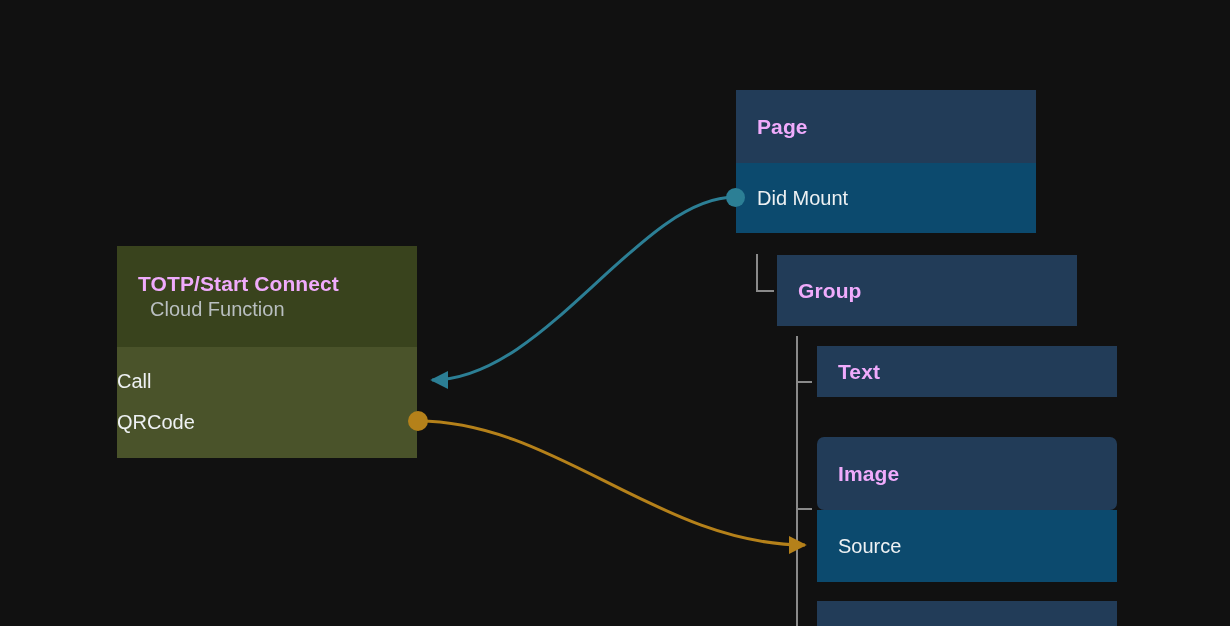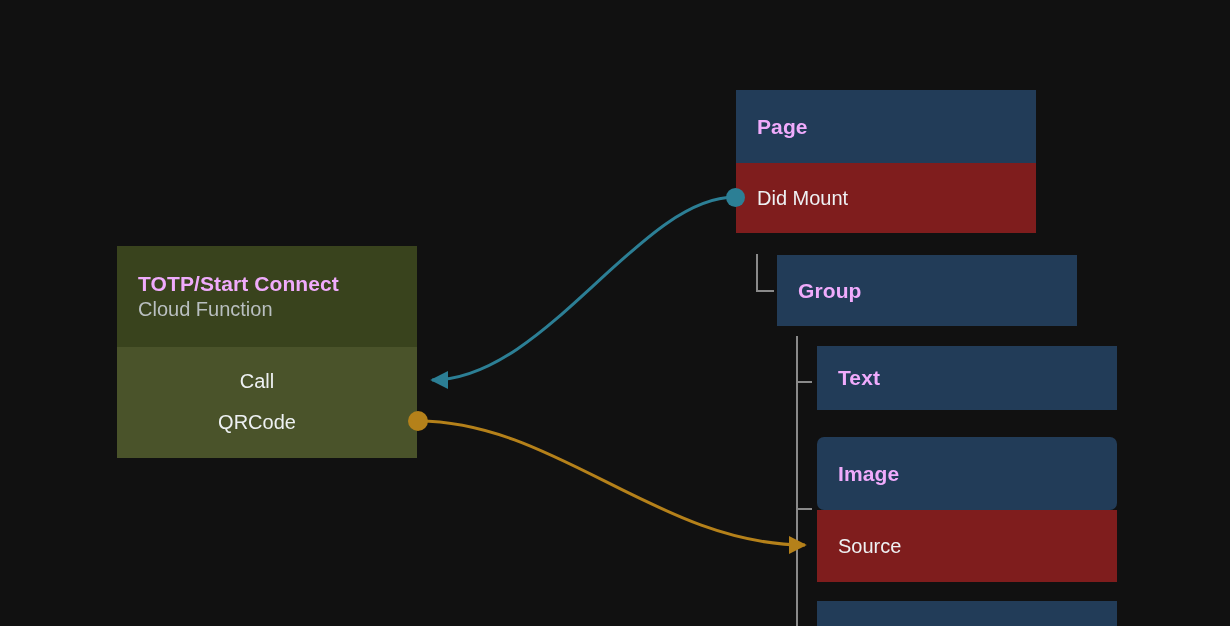--- a/index.html
+++ b/index.html
@@ -57,42 +57,43 @@
     font-size: 21px;
     font-weight: bold;
     line-height: 26px;
     letter-spacing: 0.1px;
   }
   .node-subtitle {
     color: #b9bfc0;
     font-size: 20px;
     font-weight: normal;
     line-height: 25px;
+    margin-left: 12px;
   }
   .node-port {
     box-sizing: border-box;
     display: flex;
     align-items: center;
     color: #eef1f3;
     font-size: 20px;
     line-height: 24px;
   }
   .port-label-left { padding-left: 21px; }
   .port-label-right {
-    justify-content: center;
+    justify-content: flex-start;
     padding-right: 20px;
   }
 
   
   .fn-header { background: #39431d; }
   .fn-body   { background: #4a532a; }
 
   
   .cmp-header { background: #223c58; }
-  .cmp-port   { background: #7f1d1d; }
+  .cmp-port   { background: #0c4a6e; }
 
   
   .port-dot {
     position: absolute;
     border-radius: 50%;
     z-index: 6;
   }
 </style>
 </head>
 <body>
@@ -149,21 +150,21 @@
 
   <div class="port-dot" style="left:726px; top:188px; width:19px; height:19px; background:#2c7f95;"></div>
 
   <div class="node" style="left:777px; top:255px; width:300px; height:71px;">
     <div class="node-header cmp-header" style="height:71px;">
       <div class="node-title">Group</div>
     </div>
   </div>
 
   <div class="node" style="left:817px; top:346px; width:300px; height:72px;">
-    <div class="node-header cmp-header" style="height:64px;justify-content:center;">
+    <div class="node-header cmp-header" style="height:51px;justify-content:center;">
       <div class="node-title">Text</div>
     </div>
   </div>
 
   <div class="node" style="left:817px; top:437px; width:300px; height:145px;">
     <div class="node-header cmp-header" style="height:73px;border-radius:7px;">
       <div class="node-title">Image</div>
     </div>
     <div class="node-port cmp-port port-label-left" style="height:72px;">
       <span>Source</span>

